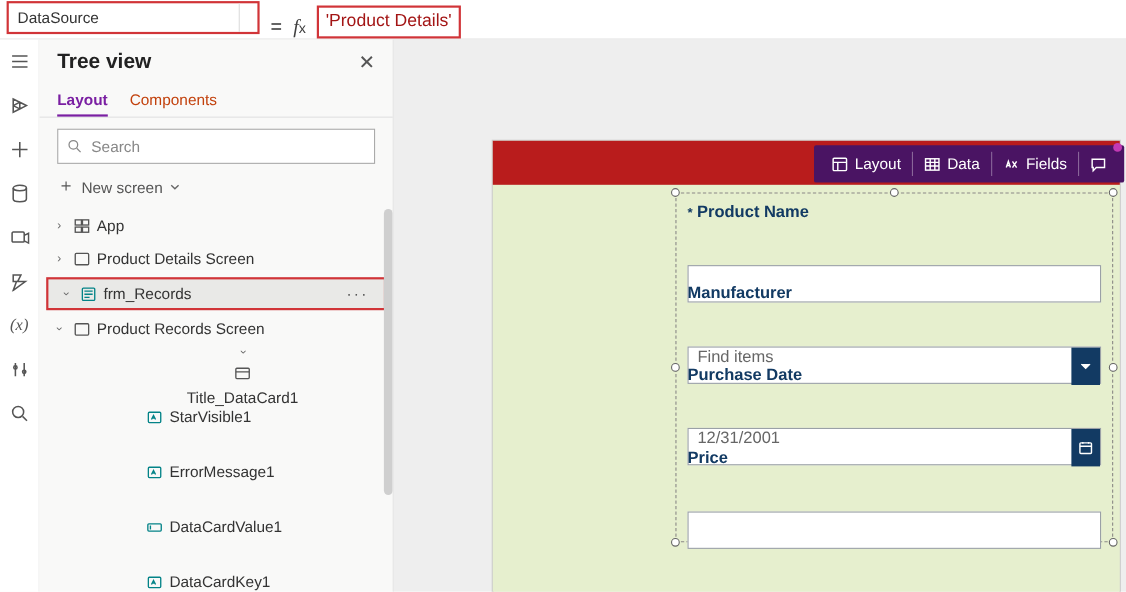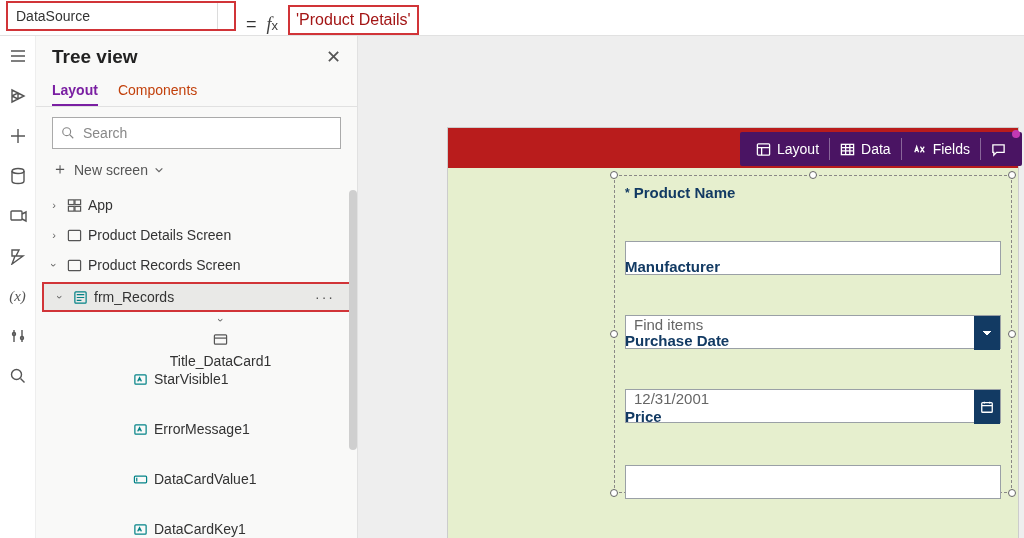--- a/index.html
+++ b/index.html
@@ -228,40 +228,40 @@
       <div class="tree-row">
         <span class="caret">›</span>
         <span class="ico">
             <svg class="ticon" viewBox="0 0 16 16">
               <rect x="1.5" y="2.5" width="13" height="11" rx="1"></rect>
             </svg>
           </span>
         <span>Product Details Screen</span>
       </div>
 
-      <div class="tree-row">
-        <span class="caret" style="transform:rotate(90deg);">›</span>
-        <span class="ico">
-            <svg class="ticon" viewBox="0 0 16 16">
-              <rect x="1.5" y="2.5" width="13" height="11" rx="1"></rect>
-            </svg>
-          </span>
-        <span>Product Records Screen</span>
-      </div>
-
       <div class="tree-row ind1 selected highlight-red">
         <span class="caret" style="transform:rotate(90deg);">›</span>
         <span class="ico">
             <svg class="ticon" viewBox="0 0 16 16" style="stroke:#038387">
               <rect x="2" y="2" width="12" height="12" rx="1"></rect>
               <path d="M4 5h8M4 8h8M4 11h5"></path>
             </svg>
           </span>
         <span>frm_Records</span>
         <span class="dots">···</span>
+      </div>
+
+      <div class="tree-row">
+        <span class="caret" style="transform:rotate(90deg);">›</span>
+        <span class="ico">
+            <svg class="ticon" viewBox="0 0 16 16">
+              <rect x="1.5" y="2.5" width="13" height="11" rx="1"></rect>
+            </svg>
+          </span>
+        <span>Product Records Screen</span>
       </div>
 
       <div class="tree-row ind2">
         <span class="caret" style="transform:rotate(90deg);">›</span>
         <span class="ico">
             <svg class="ticon" viewBox="0 0 16 16">
               <rect x="1.5" y="3" width="13" height="10" rx="1"></rect>
               <path d="M1.5 6.5h13"></path>
             </svg>
           </span>

